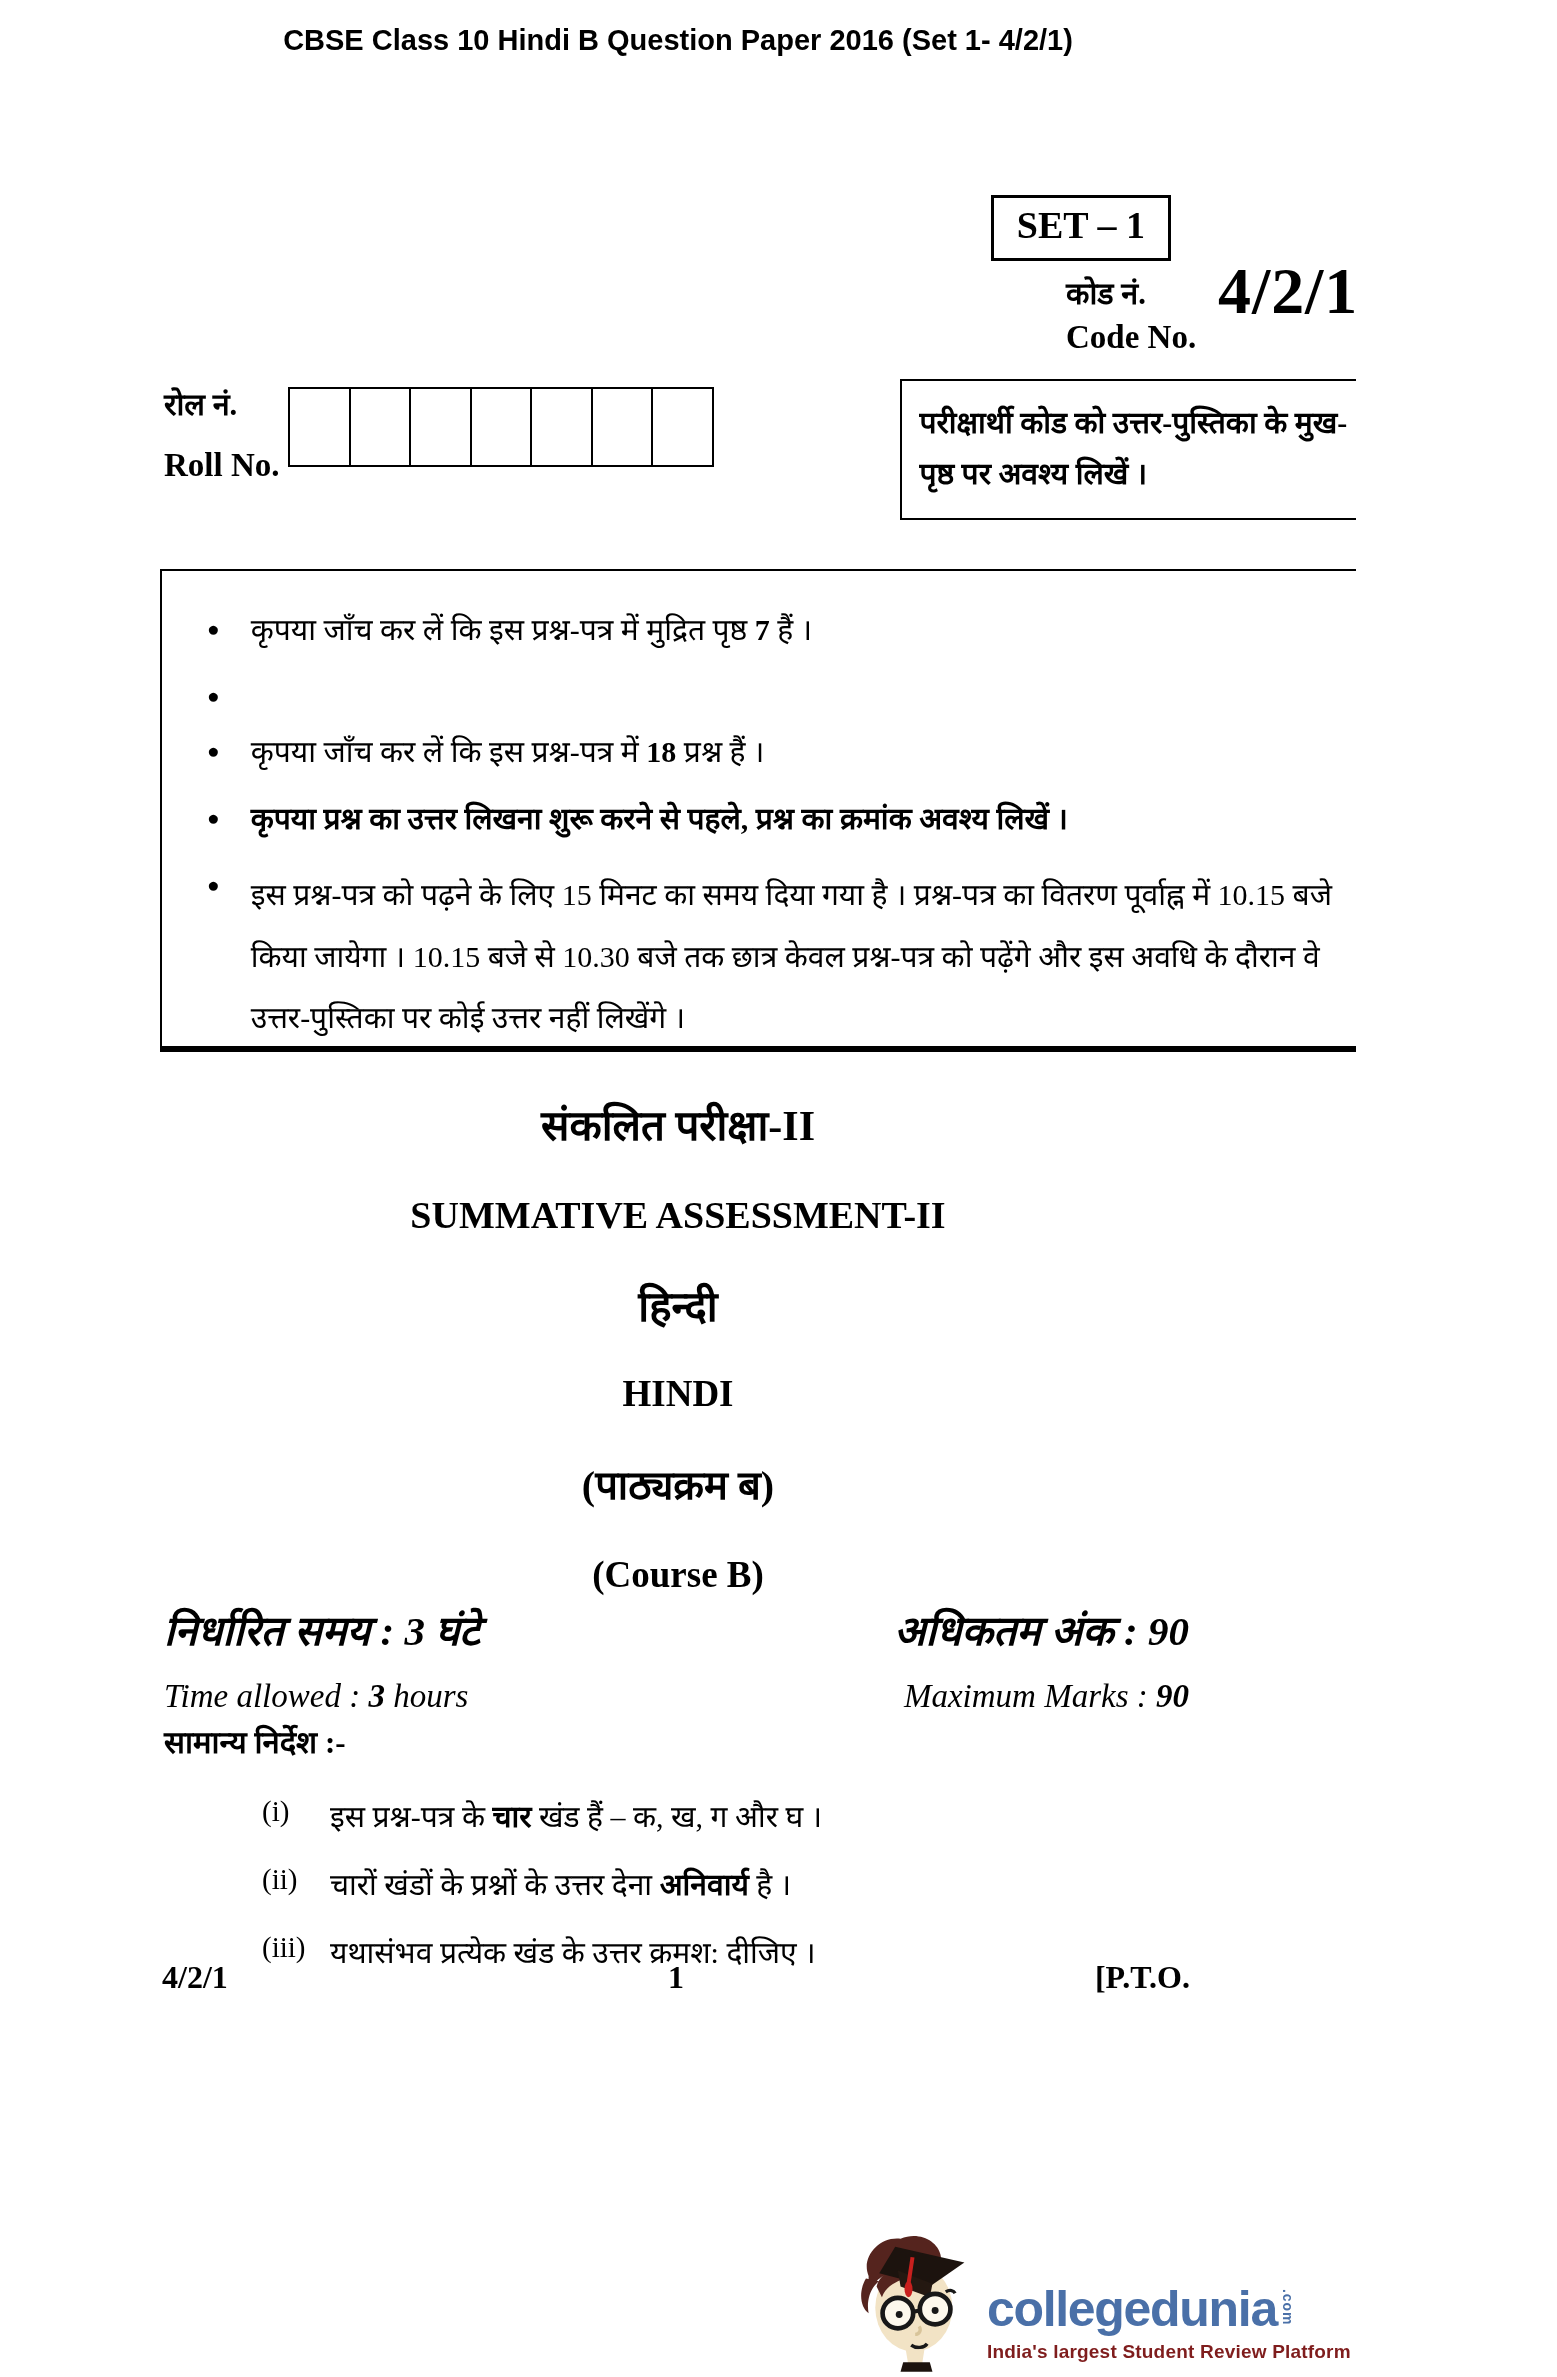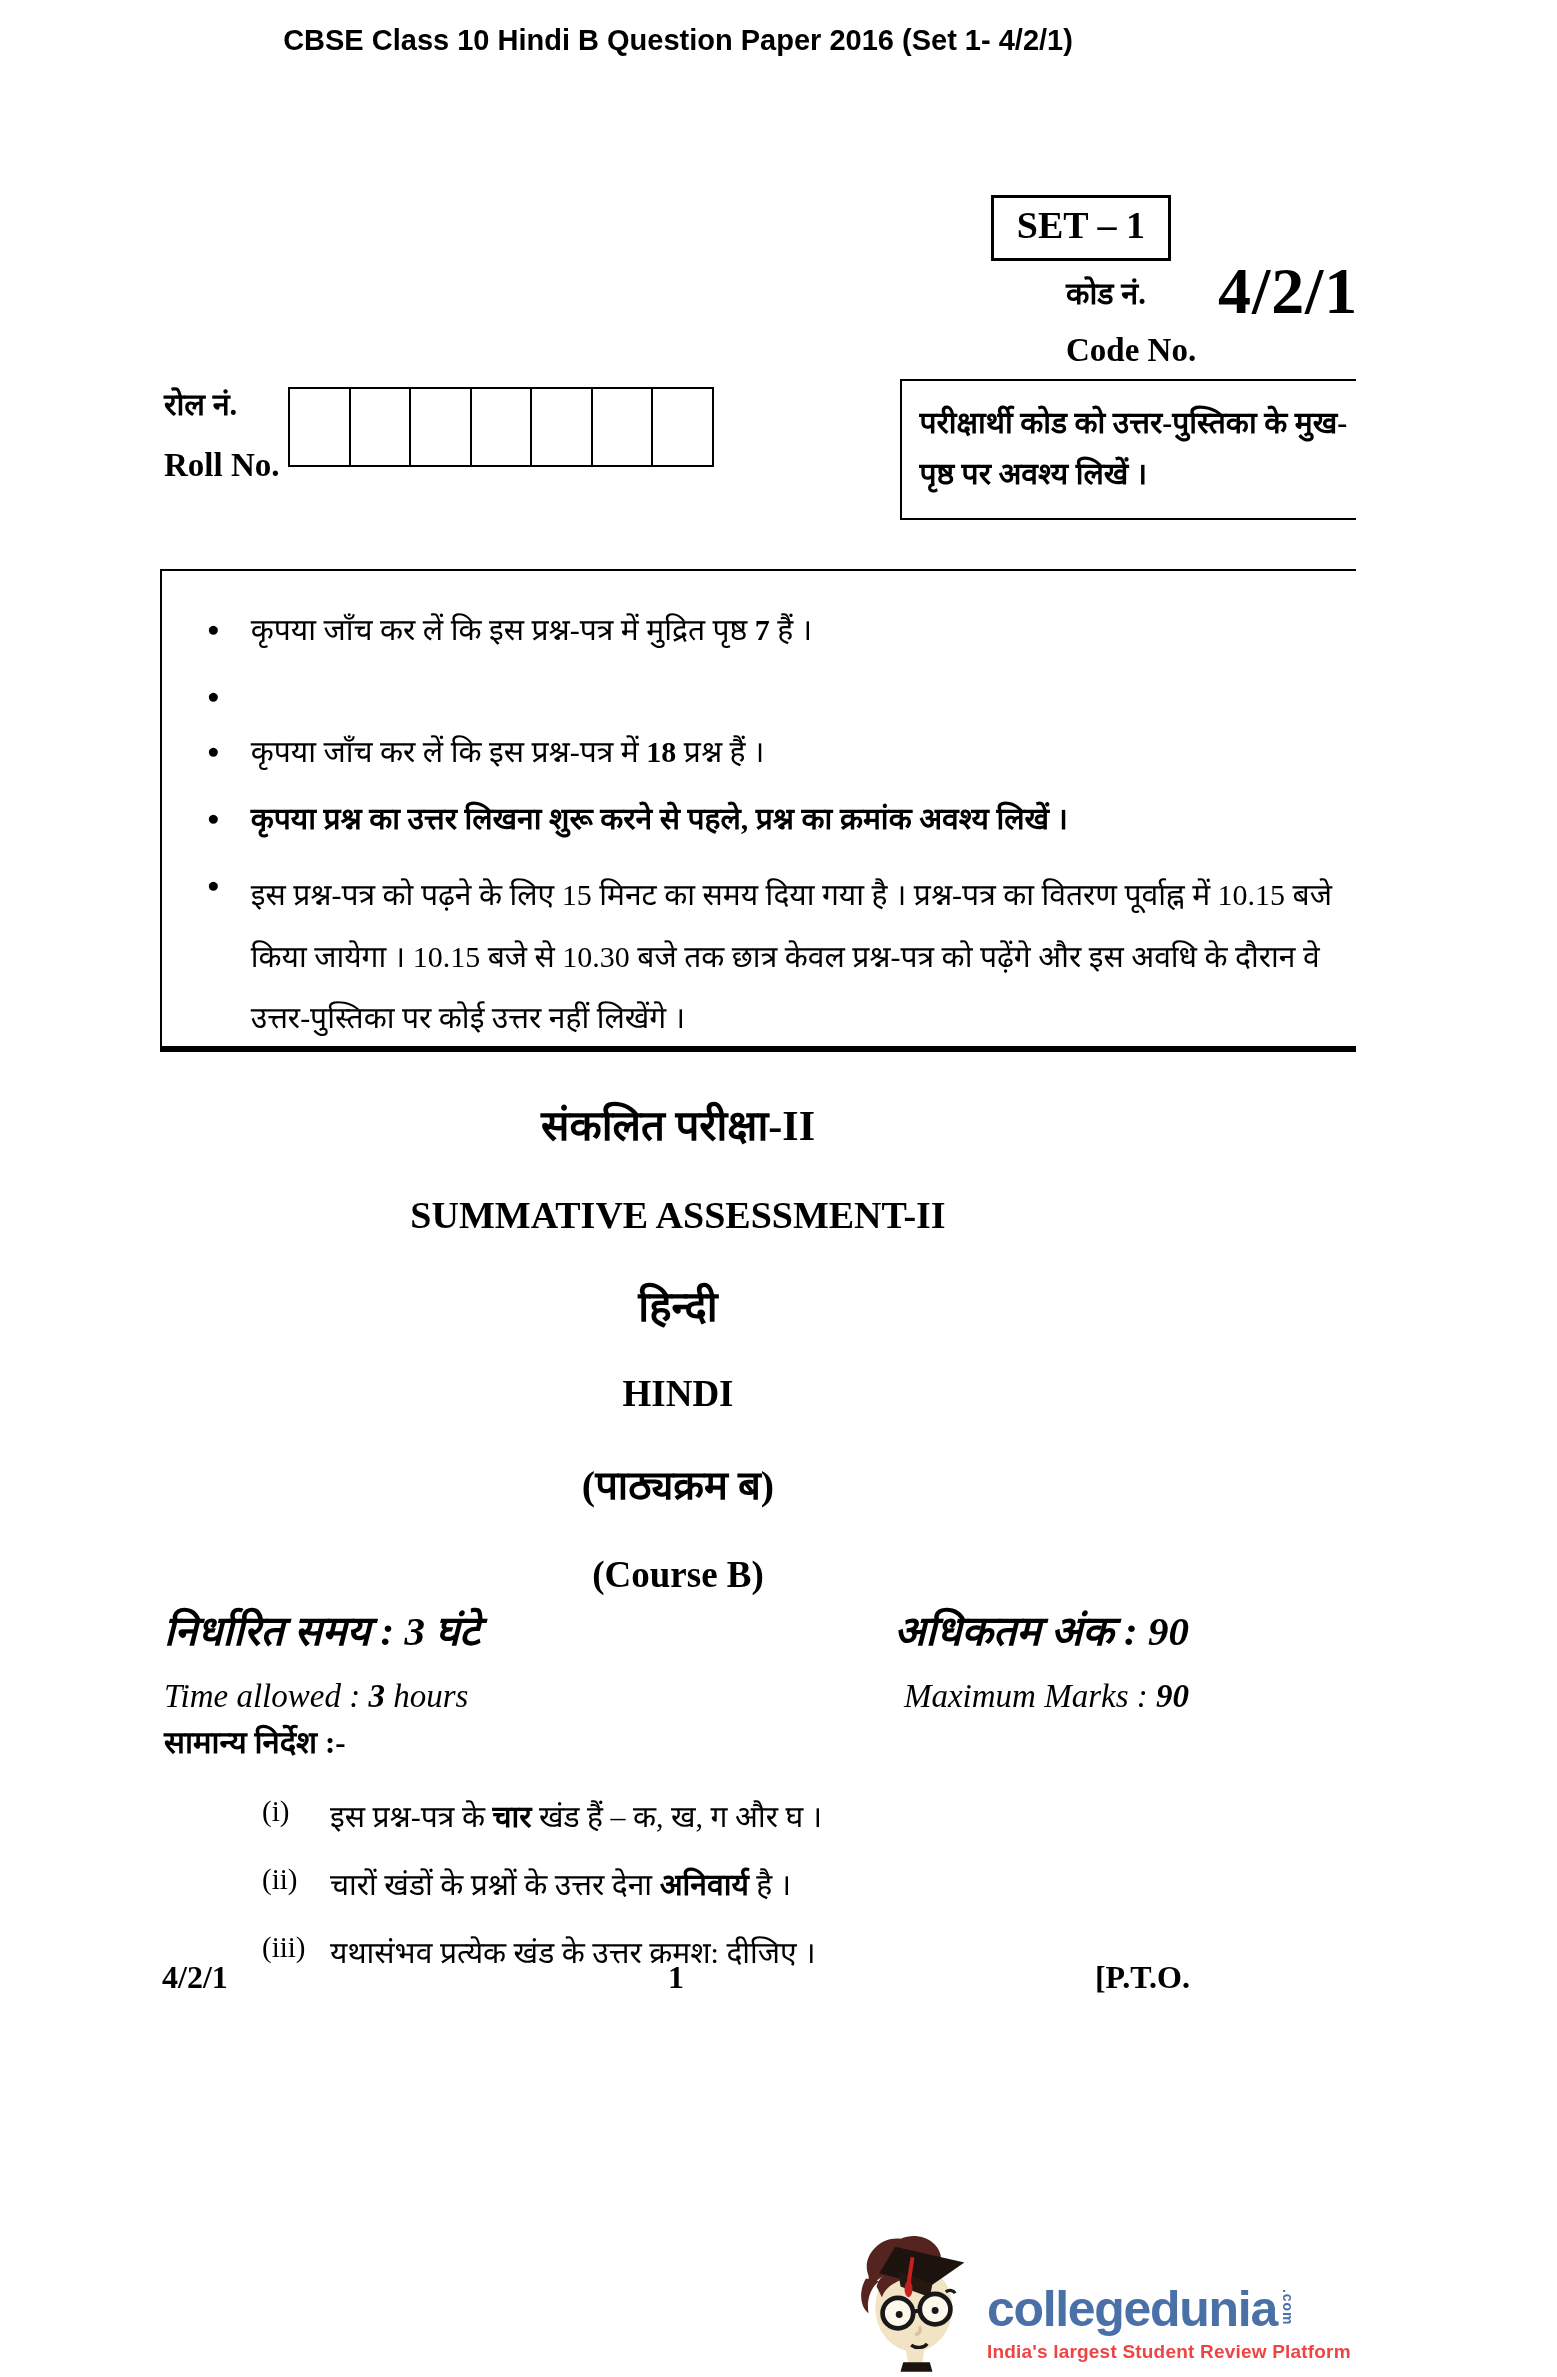--- a/index.html
+++ b/index.html
@@ -24,21 +24,21 @@
     border:3.5px solid #000; padding:5.2px 23px 10.5px 23px;
     font-weight:bold; font-size:38px;
   }
   .series-badge {
     position:absolute; top:274px; left:164px;
     border:3.5px solid #000; padding:5.2px 23px 12.2px 21px;
     font-weight:bold; font-size:35px;
   }
   .code-block { position:absolute; top:277px; left:1066px; line-height:1.15; }
   .code-label-hi { font-weight:bold; font-size:30.5px; display:block; }
-  .code-label-en { font-weight:bold; font-size:33px; display:block; margin-top:20px; }
+  .code-label-en { font-weight:bold; font-size:33px; display:block; margin-top:7px; }
   .code-value {
     position:absolute; top:253px; left:1218px;
     font-weight:bold; font-size:66px; letter-spacing:0.9px;
   }
   
   .roll-block { position:absolute; top:382px; left:164px; }
   .roll-label-hi { font-weight:bold; font-size:30.5px; display:block; }
   .roll-label-en { font-weight:bold; font-size:33px; display:block; margin-top:23px; }
   .roll-grid {
     position:absolute; top:387px; left:288px;
@@ -250,18 +250,18 @@
       <path d="M46 90 C50 93 56 92 58 89" stroke="#181818" stroke-width="2.5" fill="none"></path>
 
       <path d="M42 94 L44 106 L54 106 L56 93 Z" fill="#f2e3c5"></path>
       <path d="M40 103 L60 103 L62 110 L38 110 Z" fill="#1c130e"></path>
     </svg>
     <div class="logo-textcol">
       <div class="logo-toprow">
         <span class="logo-wordmark" style="color: rgb(74, 112, 168);">collegedunia</span>
         <span class="logo-tld" style="color: rgb(74, 112, 168);">.com</span>
       </div>
-      <div class="logo-tagline" style="color: #ef4444;">India's largest Student Review Platform</div>
+      <div class="logo-tagline" style="color: #7f1d1d;">India's largest Student Review Platform</div>
     </div>
   </div>
 
 </div>
 
 
 </body></html>

